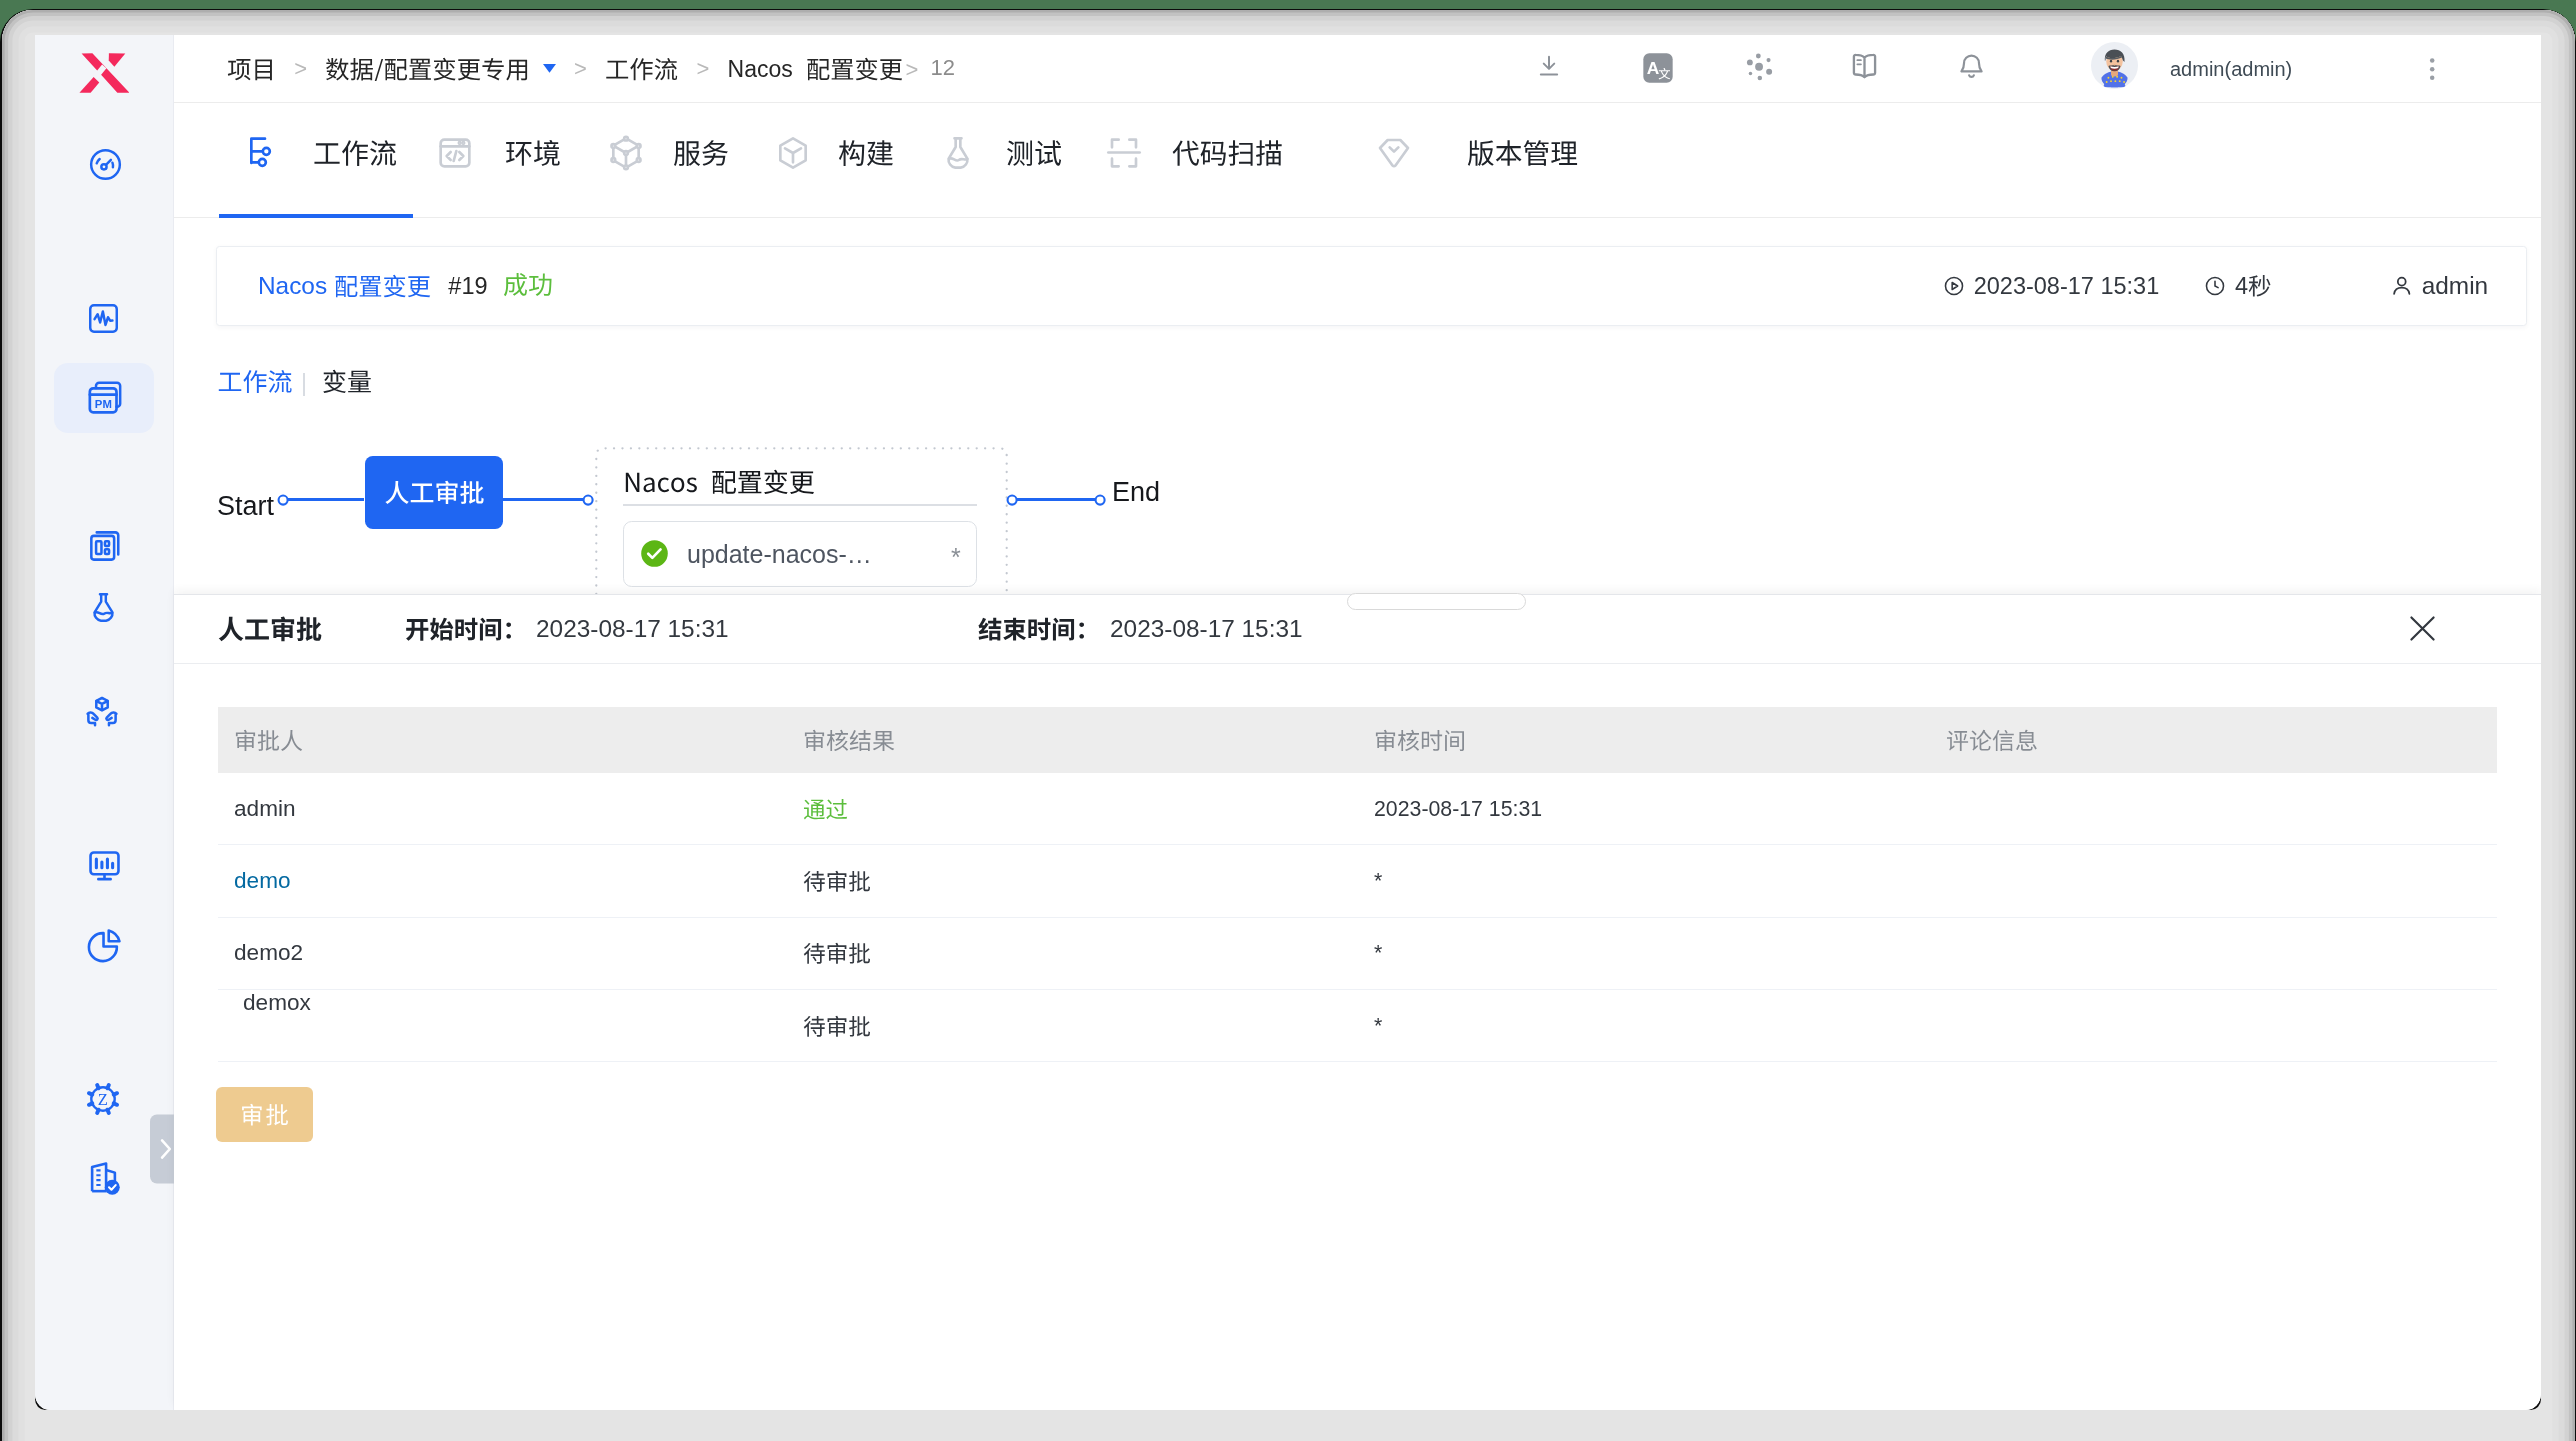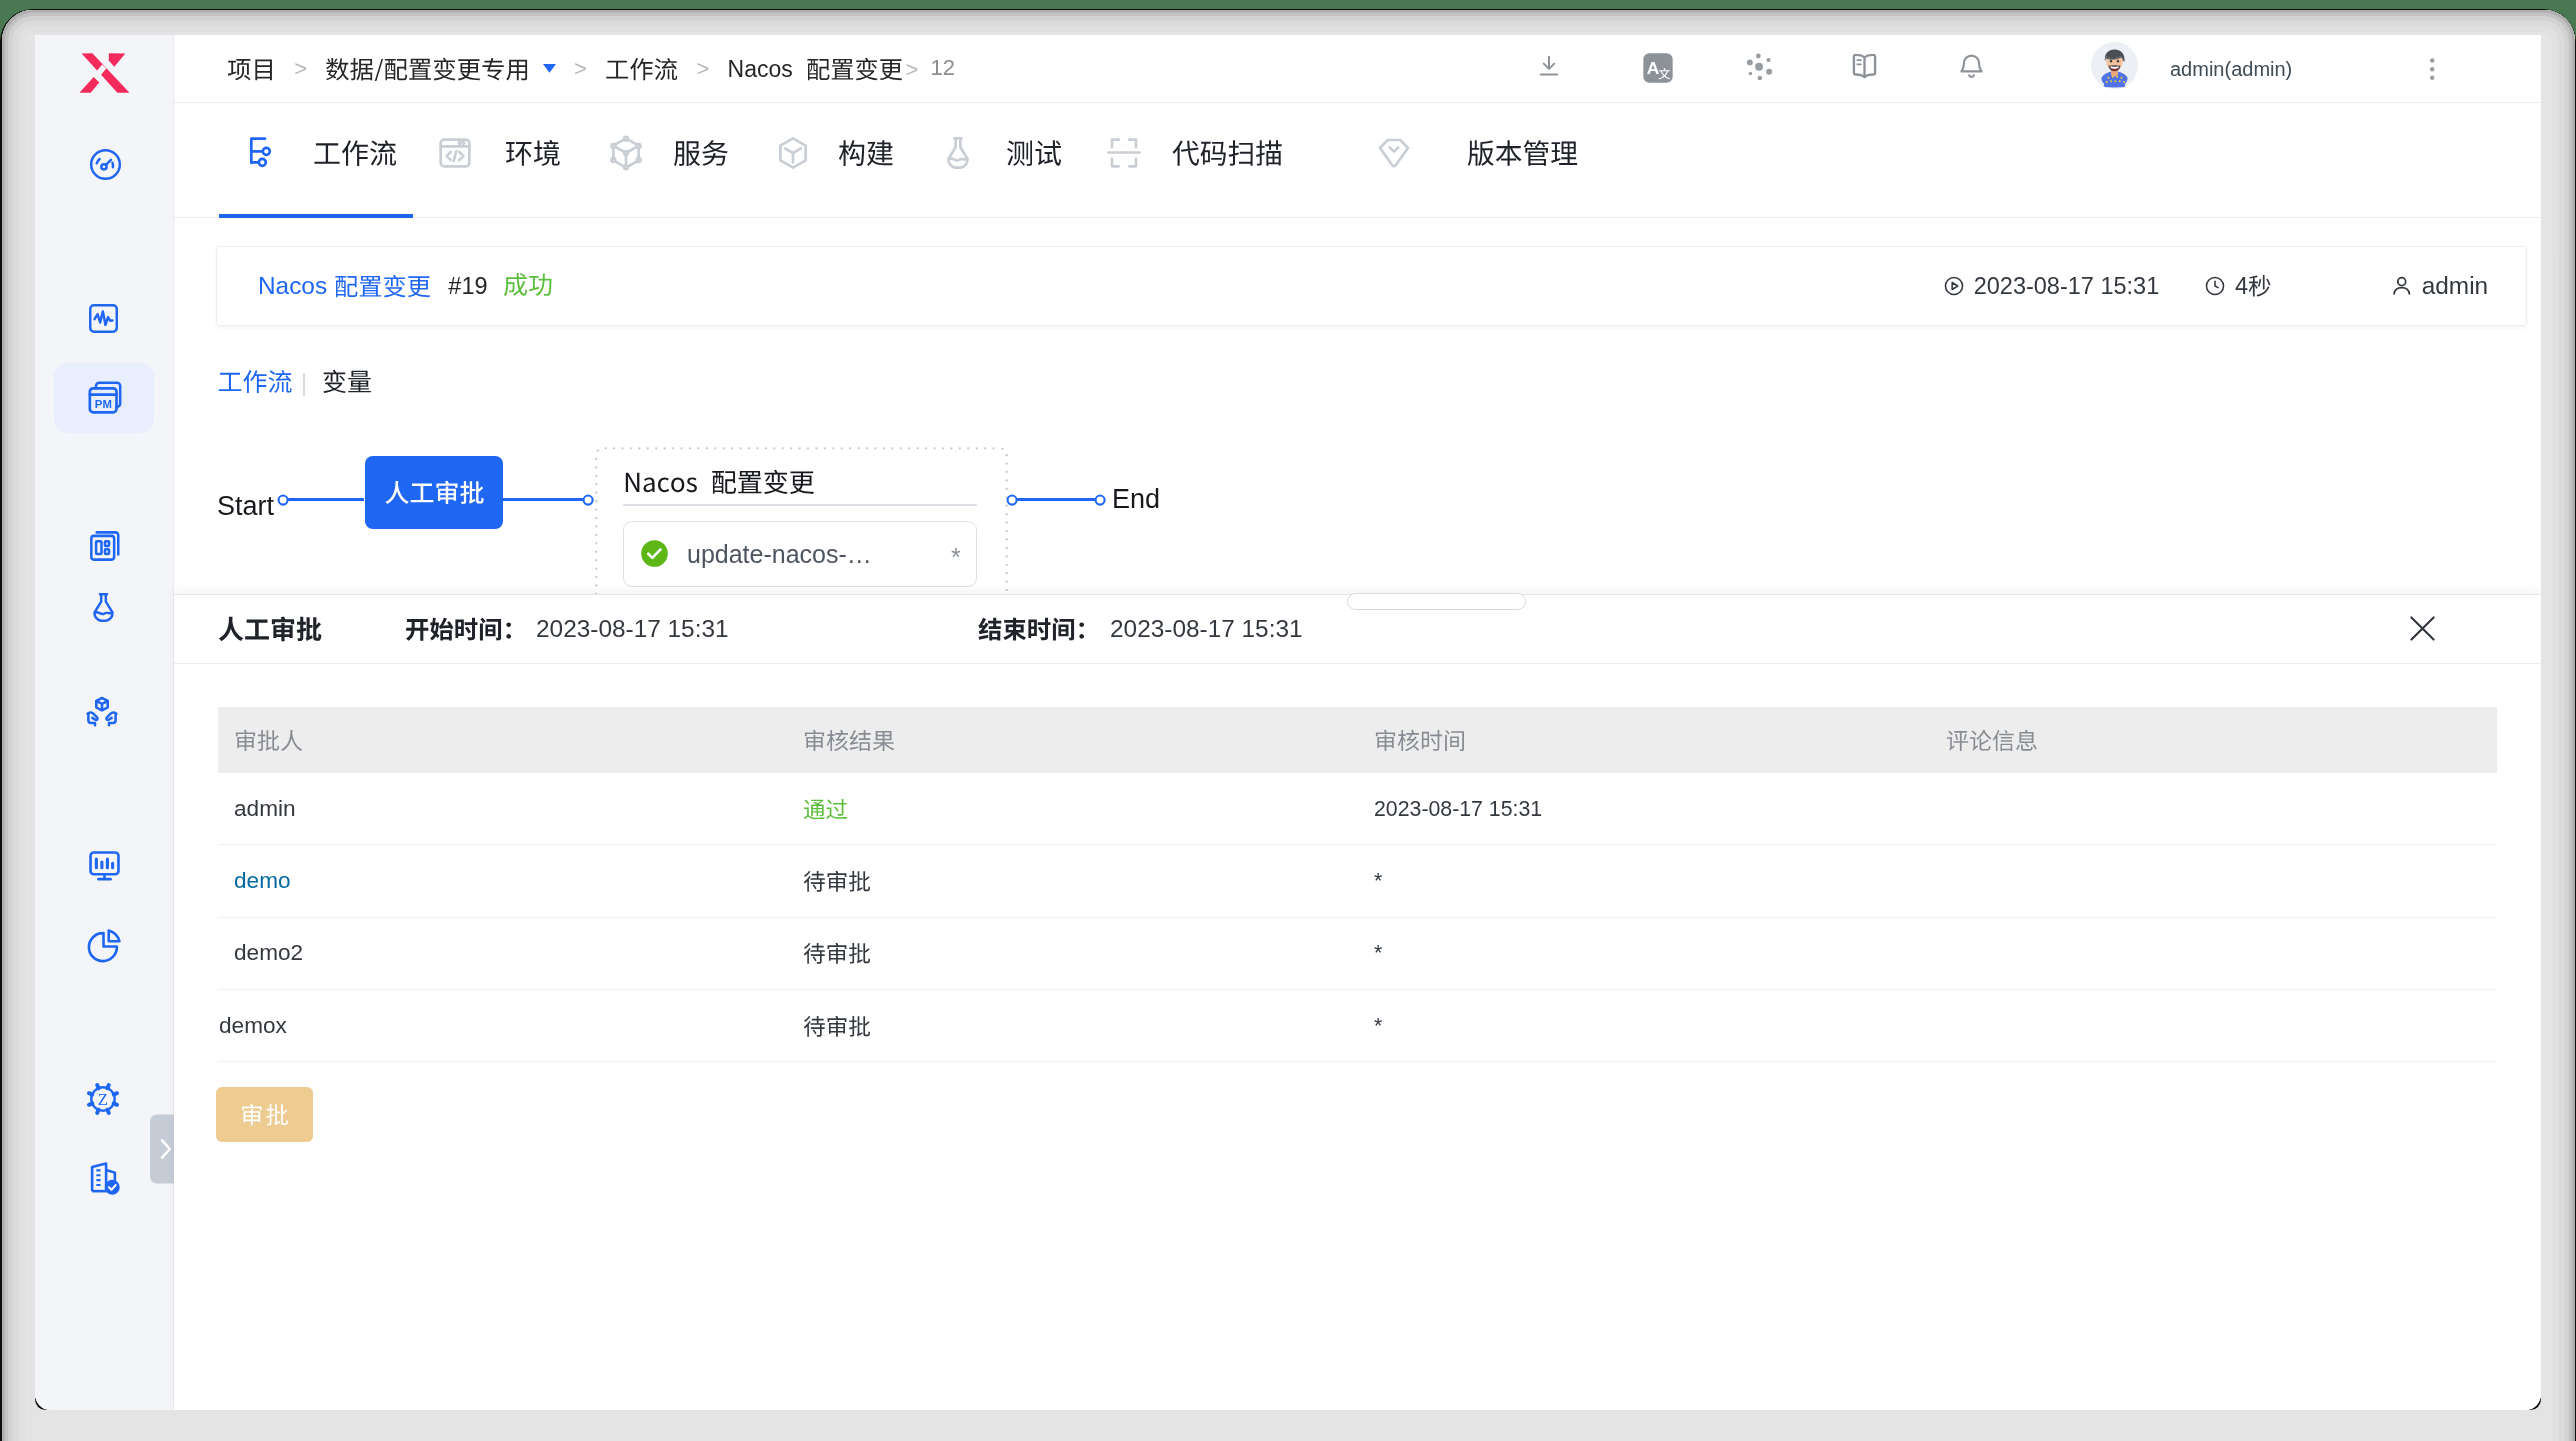--- a/index.html
+++ b/index.html
@@ -421,21 +421,21 @@
     <div class="row abs" style="left:916px;top:489px;height:66px;display:flex;align-items:center">
       <span style="font-size:25px;color:#8a8f96">*</span>
     </div>
     <svg class="abs" style="left:971px;top:459px" width="12.2" height="12.2" viewBox="0 0 14 14">
       <circle cx="7" cy="7" r="5.2" fill="#fff" stroke="#1f66f2" stroke-width="2.4"></circle>
     </svg>
     <div class="abs" style="left:982px;top:463px;width:84px;height:2.6px;background:#1f66f2"></div>
     <svg class="abs" style="left:1059px;top:459px" width="12.2" height="12.2" viewBox="0 0 14 14">
       <circle cx="7" cy="7" r="5.2" fill="#fff" stroke="#1f66f2" stroke-width="2.4"></circle>
     </svg>
-    <div class="row abs" style="left:1077px;top:442px;height:45px;display:flex;align-items:center">
+    <div class="row abs" style="left:1077px;top:442px;height:45px;display:flex;align-items:flex-start">
       <span style="font-size:27px;color:#16181c">End</span>
     </div>
     <div class="abs" style="left:139px;top:559px;width:2367px;height:816px;background:#fff;border-top:0.9px solid #e4e6ea;box-shadow:0 -4.4px 8.7px rgba(31,35,41,.05)"></div>
     <div class="abs" style="left:1312px;top:558px;width:179px;height:16.5px;background:#fff;border:1.7px solid #d9d9d9;border-radius:8.7px"></div>
     <div class="row abs" style="left:183px;top:559px;height:70px;display:flex;align-items:center;white-space:nowrap">
       <svg width="104" height="26" viewBox="0 0 120.0 30" style="vertical-align:0px">
         <g fill="#1f2329">
           <path transform="translate(0.0,26.4) scale(0.030000,-0.030000)" d="M421 848H559Q557 797 553.0 725.0Q549 653 537.0 568.5Q525 484 498.0 395.0Q471 306 424.5 218.5Q378 131 305.5 52.5Q233 -26 128 -88Q112 -64 85.0 -37.5Q58 -11 28 10Q130 65 199.0 135.5Q268 206 310.5 286.0Q353 366 376.0 447.0Q399 528 408.0 604.0Q417 680 418.5 743.0Q420 806 421 848ZM548 727Q550 707 555.5 659.0Q561 611 576.0 546.5Q591 482 619.5 409.0Q648 336 694.5 263.5Q741 191 811.0 128.0Q881 65 978 22Q950 1 926.5 -27.5Q903 -56 890 -82Q788 -33 714.5 37.0Q641 107 592.0 188.5Q543 270 512.5 352.0Q482 434 466.0 507.0Q450 580 443.0 634.5Q436 689 432 714Z"></path>
           <path transform="translate(30.0,26.4) scale(0.030000,-0.030000)" d="M100 746H903V620H100ZM45 101H959V-20H45ZM428 677H565V52H428Z"></path>
           <path transform="translate(60.0,26.4) scale(0.030000,-0.030000)" d="M71 755H928V567H803V640H191V567H71ZM413 828 539 862Q551 837 566.0 805.5Q581 774 588 752L456 713Q450 736 438.0 768.5Q426 801 413 828ZM130 529H871V35H750V426H245V30H130ZM204 353H812V254H204ZM203 180H816V76H203ZM436 615H561V-88H436Z"></path>
@@ -555,21 +555,21 @@
           <path transform="translate(0.0,22.9) scale(0.026000,-0.026000)" d="M386 710H910V642H386ZM339 334H955V265H339ZM327 515H962V446H327ZM606 835H681V478H606ZM747 461H821V11Q821 -23 812.5 -40.0Q804 -57 780 -66Q756 -75 717.0 -76.5Q678 -78 619 -78Q617 -63 609.5 -42.5Q602 -22 594 -6Q625 -7 651.5 -7.5Q678 -8 698.0 -7.5Q718 -7 726 -7Q738 -7 742.5 -3.0Q747 1 747 11ZM415 204 477 236Q501 211 524.0 180.0Q547 149 567.0 118.5Q587 88 598 64L534 26Q524 51 504.5 82.0Q485 113 462.0 145.0Q439 177 415 204ZM272 617 338 591Q305 531 260.5 472.5Q216 414 167.0 362.5Q118 311 69 271Q66 280 59.0 294.0Q52 308 43.5 322.0Q35 336 29 345Q74 378 119.5 422.0Q165 466 204.5 515.5Q244 565 272 617ZM255 838 325 810Q296 766 256.0 722.0Q216 678 171.5 639.0Q127 600 83 570Q79 579 72.0 590.5Q65 602 57.5 613.5Q50 625 44 632Q83 658 123.5 692.5Q164 727 199.0 764.5Q234 802 255 838ZM185 441 254 511 257 509V-79H185Z"></path>
           <path transform="translate(26.0,22.9) scale(0.026000,-0.026000)" d="M83 733H917V569H839V661H158V569H83ZM429 826 506 847Q520 822 536.5 791.0Q553 760 560 738L481 713Q474 736 459.0 768.0Q444 800 429 826ZM145 531H855V59H780V465H217V54H145ZM191 355H815V290H191ZM192 177H820V110H192ZM460 628H538V-78H460Z"></path>
           <path transform="translate(52.0,22.9) scale(0.026000,-0.026000)" d="M34 311Q77 322 132.5 336.5Q188 351 249.5 368.5Q311 386 372 403L381 335Q296 310 210.5 284.0Q125 258 56 238ZM46 638H370V567H46ZM184 840H257V15Q257 -16 249.0 -33.0Q241 -50 221 -59Q201 -67 168.0 -69.5Q135 -72 84 -72Q82 -58 75.5 -38.0Q69 -18 61 -3Q96 -4 125.5 -4.0Q155 -4 164 -4Q175 -3 179.5 1.0Q184 5 184 15ZM447 516H633V446H447ZM667 825H743V64Q743 34 748.5 25.0Q754 16 773 16Q778 16 790.0 16.0Q802 16 817.0 16.0Q832 16 844.5 16.0Q857 16 863 16Q875 16 880.0 28.5Q885 41 888.0 72.0Q891 103 892 159Q906 148 926.0 138.0Q946 128 961 124Q958 59 949.5 19.0Q941 -21 922.0 -38.5Q903 -56 869 -56Q864 -56 848.5 -56.0Q833 -56 815.0 -56.0Q797 -56 782.0 -56.0Q767 -56 762 -56Q725 -56 704.5 -45.5Q684 -35 675.5 -9.0Q667 17 667 64ZM887 609 943 559Q911 528 873.0 497.0Q835 466 796.5 437.5Q758 409 723 387L678 432Q711 455 749.0 485.0Q787 515 824.0 547.5Q861 580 887 609ZM414 -64 404 7 433 37 623 116Q624 101 628.0 81.5Q632 62 635 49Q569 19 528.0 -0.5Q487 -20 464.5 -32.0Q442 -44 431.0 -51.0Q420 -58 414 -64ZM414 -64Q411 -54 404.5 -41.5Q398 -29 391.0 -17.0Q384 -5 378 3Q390 10 402.0 28.0Q414 46 414 77V826H488V13Q488 13 476.5 5.5Q465 -2 450.5 -14.0Q436 -26 425.0 -39.5Q414 -53 414 -64Z"></path>
         </g>
       </svg>
     </div>
     <div class="row abs" style="left:1339px;top:882px;height:72px;display:flex;align-items:center">
       <span style="font-size:21.3px;color:#33383f">*</span>
     </div>
     <div class="abs" style="left:183px;top:954px;width:2279px;height:0.9px;background:#eef1f6"></div>
-    <div class="row abs" style="left:184px;top:955px;height:72px;display:flex;align-items:center">
+    <div class="row abs" style="left:208px;top:955px;height:72px;display:flex;align-items:flex-start">
       <span style="font-size:22.6px;color:#33383f">demox</span>
     </div>
     <div class="row abs" style="left:768px;top:955px;height:72px;display:flex;align-items:center">
       <svg width="68" height="22.6" viewBox="0 0 78.0 26" style="vertical-align:0px">
         <g fill="#33383f">
           <path transform="translate(0.0,22.9) scale(0.026000,-0.026000)" d="M386 710H910V642H386ZM339 334H955V265H339ZM327 515H962V446H327ZM606 835H681V478H606ZM747 461H821V11Q821 -23 812.5 -40.0Q804 -57 780 -66Q756 -75 717.0 -76.5Q678 -78 619 -78Q617 -63 609.5 -42.5Q602 -22 594 -6Q625 -7 651.5 -7.5Q678 -8 698.0 -7.5Q718 -7 726 -7Q738 -7 742.5 -3.0Q747 1 747 11ZM415 204 477 236Q501 211 524.0 180.0Q547 149 567.0 118.5Q587 88 598 64L534 26Q524 51 504.5 82.0Q485 113 462.0 145.0Q439 177 415 204ZM272 617 338 591Q305 531 260.5 472.5Q216 414 167.0 362.5Q118 311 69 271Q66 280 59.0 294.0Q52 308 43.5 322.0Q35 336 29 345Q74 378 119.5 422.0Q165 466 204.5 515.5Q244 565 272 617ZM255 838 325 810Q296 766 256.0 722.0Q216 678 171.5 639.0Q127 600 83 570Q79 579 72.0 590.5Q65 602 57.5 613.5Q50 625 44 632Q83 658 123.5 692.5Q164 727 199.0 764.5Q234 802 255 838ZM185 441 254 511 257 509V-79H185Z"></path>
           <path transform="translate(26.0,22.9) scale(0.026000,-0.026000)" d="M83 733H917V569H839V661H158V569H83ZM429 826 506 847Q520 822 536.5 791.0Q553 760 560 738L481 713Q474 736 459.0 768.0Q444 800 429 826ZM145 531H855V59H780V465H217V54H145ZM191 355H815V290H191ZM192 177H820V110H192ZM460 628H538V-78H460Z"></path>
           <path transform="translate(52.0,22.9) scale(0.026000,-0.026000)" d="M34 311Q77 322 132.5 336.5Q188 351 249.5 368.5Q311 386 372 403L381 335Q296 310 210.5 284.0Q125 258 56 238ZM46 638H370V567H46ZM184 840H257V15Q257 -16 249.0 -33.0Q241 -50 221 -59Q201 -67 168.0 -69.5Q135 -72 84 -72Q82 -58 75.5 -38.0Q69 -18 61 -3Q96 -4 125.5 -4.0Q155 -4 164 -4Q175 -3 179.5 1.0Q184 5 184 15ZM447 516H633V446H447ZM667 825H743V64Q743 34 748.5 25.0Q754 16 773 16Q778 16 790.0 16.0Q802 16 817.0 16.0Q832 16 844.5 16.0Q857 16 863 16Q875 16 880.0 28.5Q885 41 888.0 72.0Q891 103 892 159Q906 148 926.0 138.0Q946 128 961 124Q958 59 949.5 19.0Q941 -21 922.0 -38.5Q903 -56 869 -56Q864 -56 848.5 -56.0Q833 -56 815.0 -56.0Q797 -56 782.0 -56.0Q767 -56 762 -56Q725 -56 704.5 -45.5Q684 -35 675.5 -9.0Q667 17 667 64ZM887 609 943 559Q911 528 873.0 497.0Q835 466 796.5 437.5Q758 409 723 387L678 432Q711 455 749.0 485.0Q787 515 824.0 547.5Q861 580 887 609ZM414 -64 404 7 433 37 623 116Q624 101 628.0 81.5Q632 62 635 49Q569 19 528.0 -0.5Q487 -20 464.5 -32.0Q442 -44 431.0 -51.0Q420 -58 414 -64ZM414 -64Q411 -54 404.5 -41.5Q398 -29 391.0 -17.0Q384 -5 378 3Q390 10 402.0 28.0Q414 46 414 77V826H488V13Q488 13 476.5 5.5Q465 -2 450.5 -14.0Q436 -26 425.0 -39.5Q414 -53 414 -64Z"></path>
         </g>
       </svg>

